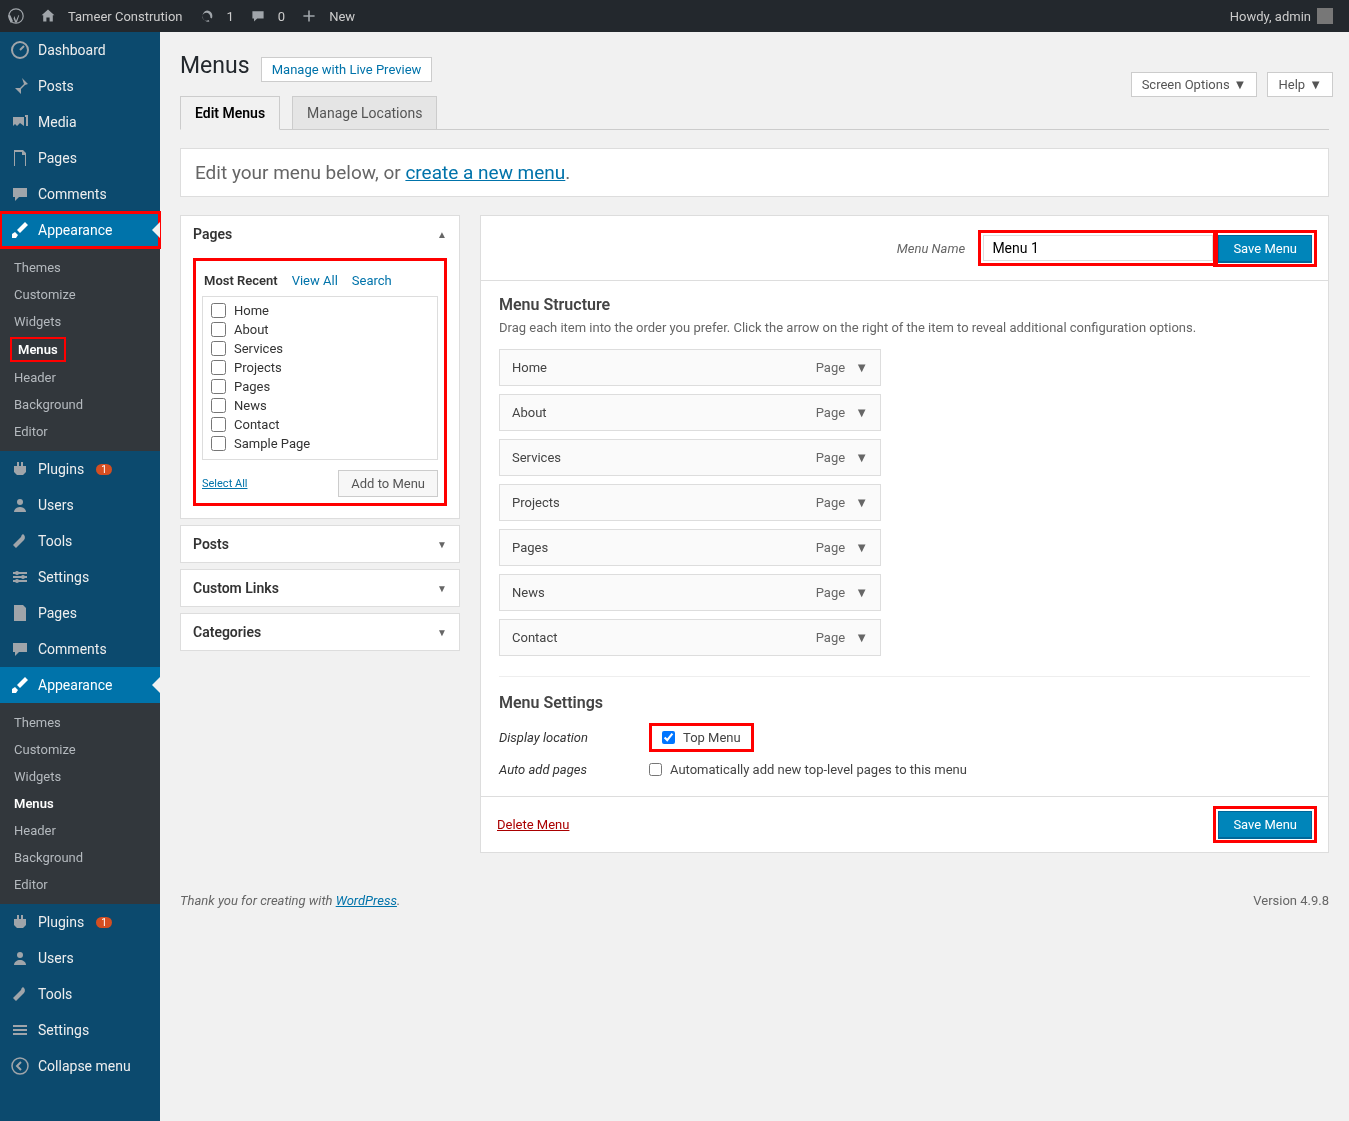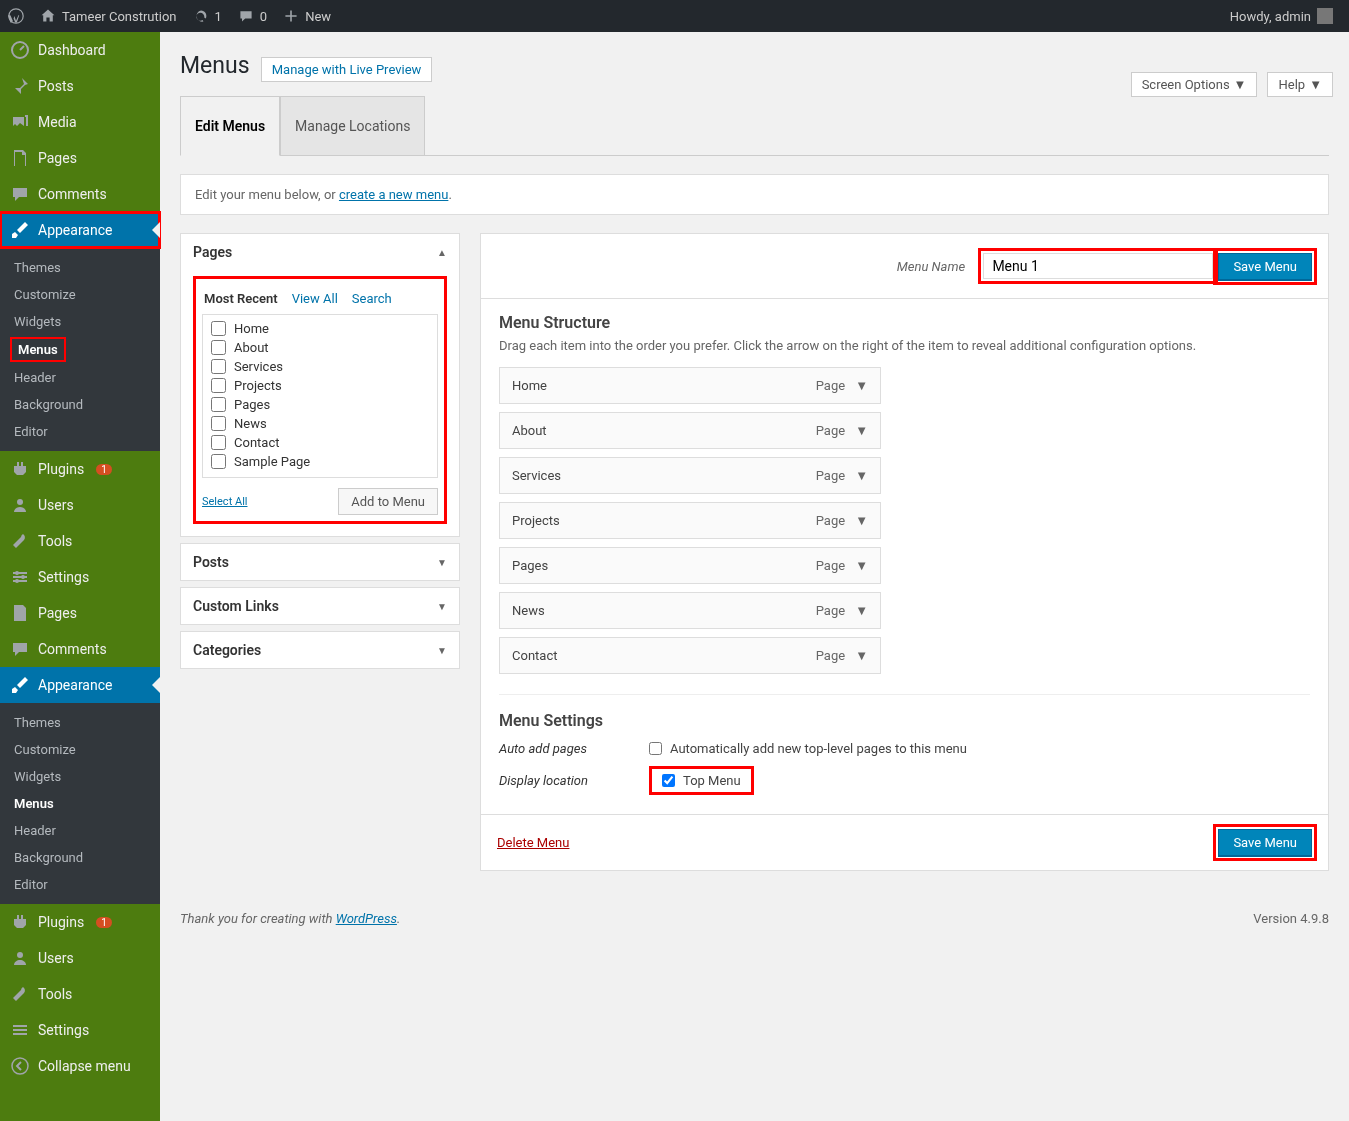--- a/index.html
+++ b/index.html
@@ -1,42 +1,42 @@
 <!DOCTYPE html>
 <html><head>
 <meta charset="utf-8">
 <style>
 * { margin: 0; padding: 0; box-sizing: border-box; font-family: -apple-system, BlinkMacSystemFont, "Segoe UI", Roboto, sans-serif; }
 body { background: #f1f1f1; font-size: 13px; color: #444; }
 .admin-bar { background: #23282d; height: 32px; display: flex; align-items: center; justify-content: space-between; color: #eee; font-size: 13px; padding: 0 8px 0 0; }
 .admin-bar-left { display: flex; align-items: center; height: 100%; }
-.admin-bar-item { display: flex; align-items: center; gap: 6px; padding: 0 8px; height: 100%; color: #ccc; cursor: pointer; }
+.admin-bar-item { display: flex; align-items: center; gap: 12px; padding: 0 8px; height: 100%; color: #ccc; cursor: pointer; }
 .admin-bar-item svg { width: 16px; height: 16px; fill: #a0a5aa; }
 .admin-bar-right { display: flex; align-items: flex-end; gap: 6px; padding: 0 8px; color: #ccc; }
 .avatar { width: 16px; height: 16px; background: #777; }
 .wrap { display: flex; }
-.sidebar { width: 160px; background: #4d7c0f; min-height: calc(100vh - 32px); color: #eee; }
+.sidebar { width: 160px; background: #0c4a6e; min-height: calc(100vh - 32px); color: #eee; }
 .sb-item { display: flex; align-items: center; gap: 8px; padding: 8px 10px; color: #eee; cursor: pointer; font-size: 14px; }
 .sb-item svg { width: 20px; height: 20px; fill: #a0a5aa; }
 .sb-item.active { background: #0073aa; color: #fff; position: relative; }
 .sb-item.active svg { fill: #fff; }
 .sb-sub { background: #32373c; padding: 6px 0; }
 .sb-sub-item { padding: 6px 14px; color: #b4b9be; font-size: 13px; cursor: pointer; }
 .sb-sub-item.current { color: #fff; font-weight: 600; }
 .sb-item.hl { outline: 3px solid #f00; outline-offset: -2px; }
 .sb-sub-item.hl { border: 2px solid #f00; display: inline-block; margin: 2px 10px; padding: 3px 6px; }
 .main { flex: 1; padding: 20px; }
 .top-actions { position: absolute; top: 40px; right: 16px; display: flex; gap: 10px; }
 .top-btn { background: #fff; border: 1px solid #ccc; padding: 4px 10px; color: #555; font-size: 13px; cursor: pointer; display: flex; align-items: center; gap: 4px; }
 h1.title { font-size: 23px; font-weight: 400; color: #23282d; display: inline-block; margin-right: 8px; }
 .btn-outline { display: inline-block; background: #fff; border: 1px solid #ccc; color: #0073aa; padding: 4px 10px; font-size: 13px; cursor: pointer; vertical-align: middle; }
 .tabs { margin-top: 14px; border-bottom: 1px solid #ccc; display: flex; }
-.tab { background: #e5e5e5; border: 1px solid #ccc; border-bottom: none; padding: 21px 14px; font-size: 14px; color: #555; cursor: pointer; margin-right: 0; }
+.tab { background: #e5e5e5; border: 1px solid #ccc; border-bottom: none; padding: 8px 14px; font-size: 14px; color: #555; cursor: pointer; margin-right: 12px; }
 .tab.active { background: #f1f1f1; border-bottom: 1px solid #f1f1f1; margin-bottom: -1px; font-weight: 600; color: #000; }
-.notice-box { background: #fff; border: 1px solid #ddd; padding: 12px 14px; margin-top: 18px; font-size: 13px; color: #666; }
+.notice-box { background: #fff; border: 1px solid #ddd; padding: 12px 14px; margin-top: 18px; font-size: 19px; color: #666; }
 .notice-box a { color: #0073aa; text-decoration: underline; }
 .cols { display: flex; gap: 20px; margin-top: 18px; }
 .col-left { width: 280px; }
 .col-right { flex: 1; }
 .metabox { background: #fff; border: 1px solid #ddd; margin-bottom: 6px; }
 .metabox-hd { padding: 10px 12px; font-size: 14px; font-weight: 600; color: #333; cursor: pointer; display: flex; justify-content: space-between; align-items: center; }
 .metabox-hd .tri { font-size: 10px; color: #666; }
 .metabox-body { padding: 0 12px 12px; }
 .hl-box { border: 3px solid #f00; padding: 6px; margin-top: 6px; }
 .pages-tabs { display: flex; gap: 14px; padding: 6px 2px 8px; font-size: 13px; }
@@ -418,35 +418,35 @@
                   <span class="r">
                     <span>Page</span>
                     <span>▼</span>
                   </span>
                 </div>
             </div>
 
             <div class="menu-settings">
               <h3>Menu Settings</h3>
               <div class="set-row">
-                <div class="l">Auto add pages</div>
-                <div class="r">
-                    <input type="checkbox" style="">
-                    <span>Automatically add new top-level pages to this menu</span>
-                  </div>
-              </div>
-              <div class="set-row">
                 <div class="l">Display location</div>
                 <div class="r">
                     <span class="hl-chk">
                       <input type="checkbox" checked="" style="">
                       <span>Top Menu</span>
                     </span>
                   </div>
               </div>
+              <div class="set-row">
+                <div class="l">Auto add pages</div>
+                <div class="r">
+                    <input type="checkbox" style="">
+                    <span>Automatically add new top-level pages to this menu</span>
+                  </div>
+              </div>
             </div>
           </div>
           <div class="menu-footer">
             <a class="del-link">Delete Menu</a>
             <button class="btn-primary hl">Save Menu</button>
           </div>
         </div>
       </div>
     </div>
 

